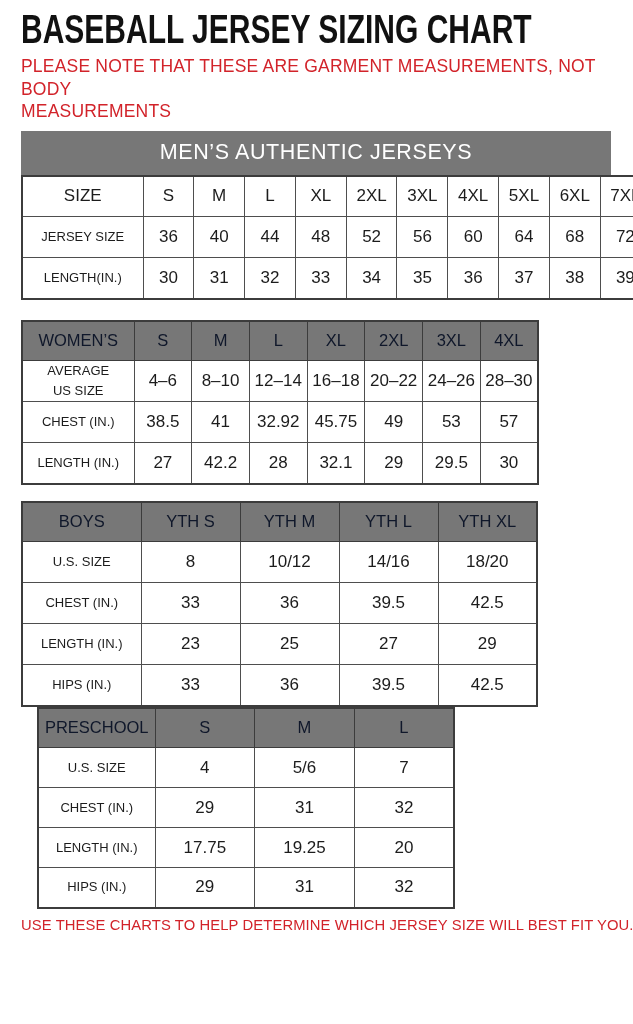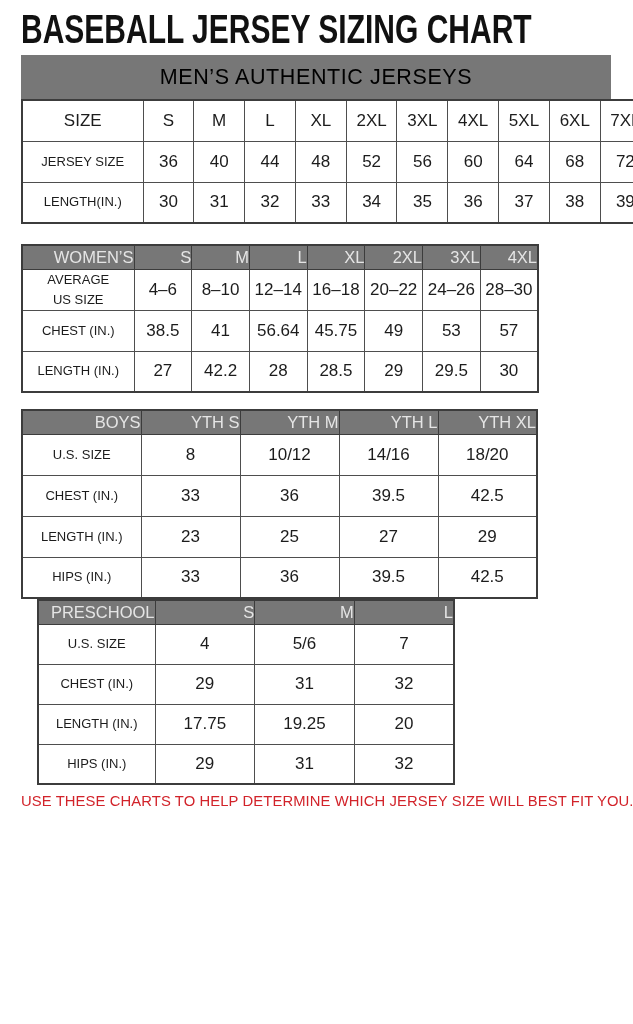--- a/index.html
+++ b/index.html
@@ -29,21 +29,21 @@
     color: var(--red, #d2232a);
     font-size: 17.5px;
     line-height: 22.5px;
     white-space: pre-line;
     letter-spacing: 0.2px;
   }
   .banner {
     width: 590px;
     height: 44px;
     background: var(--gray, #777777);
-    color: #000000;
+    color: #ffffff;
     display: flex;
     align-items: center;
     justify-content: center;
     font-size: 21.5px;
     letter-spacing: 0.6px;
   }
   table.grid {
     border-collapse: collapse;
     table-layout: fixed;
     border: 2px solid var(--border, #3c3c3c);
@@ -53,25 +53,24 @@
     text-align: center;
     vertical-align: middle;
     padding: 0;
     font-weight: normal;
     font-size: 17px;
     white-space: pre-line;
   }
   .grid tbody th { font-size: 13px; line-height: 20px; }
   .grid.gray thead th {
     background: var(--gray, #777777);
-    color: #e5e5e5;
+    color: #0f172a;
     font-size: 16.5px;
-    height: 24px;
+    height: 40px;
     border-color: var(--border, #3c3c3c);
-    text-align: right;
   }
   
   .mens { width: 631px; margin-bottom: 20px; }
   .mens th, .mens td { height: 41px; }
   .mens col.c-label { width: 121px; }
   
   .womens { width: 518px; margin-bottom: 16px; }
   .womens tbody th, .womens tbody td { height: 41px; }
   .womens col.c-label { width: 112px; }
   
@@ -91,20 +90,22 @@
     white-space: nowrap;
   }
 </style>
 </head>
 <body>
 
 <div class="page">
 
   <h1 class="title">BASEBALL JERSEY SIZING CHART</h1>
 
+  <p class="note">PLEASE NOTE THAT THESE ARE GARMENT MEASUREMENTS, NOT BODY
+MEASUREMENTS</p>
 
   <section>
     <div class="banner">MEN’S AUTHENTIC JERSEYS</div>
     <table class="grid mens">
         <colgroup>
           <col class="c-label">
           <col class="c-data">
           <col class="c-data">
           <col class="c-data">
           <col class="c-data">
@@ -194,32 +195,32 @@
             <td>12–14</td>
             <td>16–18</td>
             <td>20–22</td>
             <td>24–26</td>
             <td>28–30</td>
           </tr>
           <tr>
             <th>CHEST (IN.)</th>
             <td>38.5</td>
             <td>41</td>
-            <td>56.64</td>
+            <td>32.92</td>
             <td>45.75</td>
             <td>49</td>
             <td>53</td>
             <td>57</td>
           </tr>
           <tr>
             <th>LENGTH (IN.)</th>
             <td>27</td>
             <td>42.2</td>
             <td>28</td>
-            <td>28.5</td>
+            <td>32.1</td>
             <td>29</td>
             <td>29.5</td>
             <td>30</td>
           </tr>
         </tbody>
       </table>
   </section>
 
   <section>
     <table class="grid gray boys">

